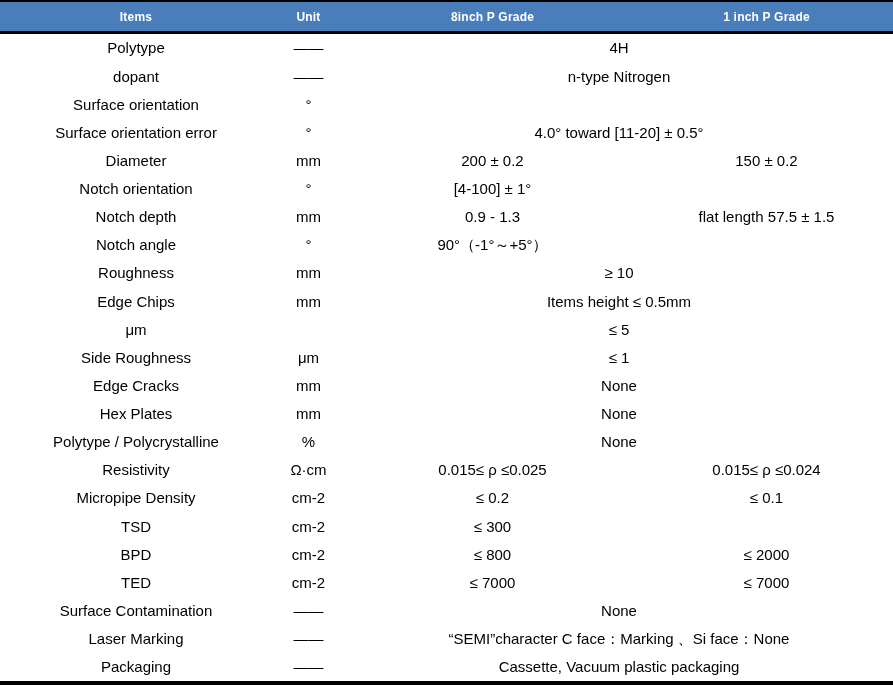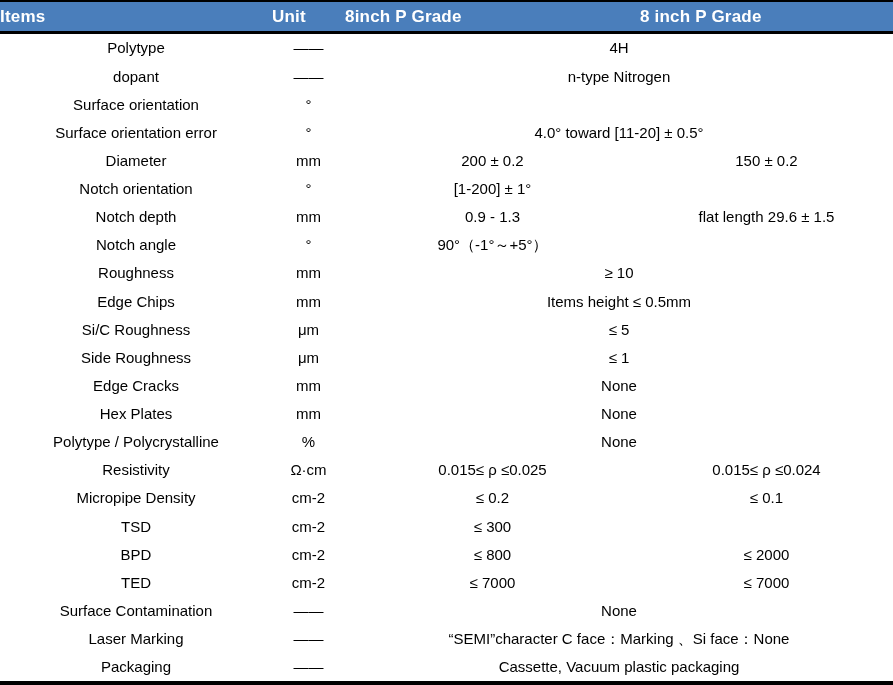--- a/index.html
+++ b/index.html
@@ -15,22 +15,22 @@
   }
   .thead {
     display:grid;
     grid-template-columns:272px 73px 295px 253px;
     height:29px; flex:0 0 29px;
     background:#4A7EBB;
     border-bottom:3px solid #000;
     align-items:center;
   }
   .hcell {
-    color:#fff; font-weight:bold; font-size:17px;
-    text-align:left; line-height:1;
+    color:#fff; font-weight:bold; font-size:12px;
+    text-align:center; line-height:1;
     letter-spacing:0.2px;
   }
   .tbody { flex:1; display:flex; flex-direction:column; }
   .row {
     display:grid;
     grid-template-columns:272px 73px 295px 253px;
     flex:1; align-items:center;
   }
   .cell { text-align:center; font-size:15px; line-height:1.15; }
   .label { font-weight:normal; }
@@ -39,21 +39,21 @@
 </style>
 </head>
 <body>
 
 <div class="spec-table">
 
   <div class="thead">
     <div class="hcell">Items</div>
     <div class="hcell">Unit</div>
     <div class="hcell">8inch P Grade</div>
-    <div class="hcell">8 inch P Grade</div>
+    <div class="hcell">1 inch P Grade</div>
   </div>
 
   <div class="tbody">
 
     <div class="row">
       <div class="cell label">Polytype</div>
       <div class="cell unit">——</div>
       <div class="cell merged">4H</div>
     </div>
 
@@ -77,29 +77,29 @@
     <div class="row">
       <div class="cell label">Diameter</div>
       <div class="cell unit">mm</div>
       <div class="cell">200 ± 0.2</div>
       <div class="cell">150 ± 0.2</div>
     </div>
 
     <div class="row">
       <div class="cell label">Notch orientation</div>
       <div class="cell unit">°</div>
-      <div class="cell">[1-200] ± 1°</div>
+      <div class="cell">[4-100] ± 1°</div>
       <div class="cell"></div>
     </div>
 
     <div class="row">
       <div class="cell label">Notch depth</div>
       <div class="cell unit">mm</div>
       <div class="cell">0.9 - 1.3</div>
-      <div class="cell">flat length 29.6 ± 1.5</div>
+      <div class="cell">flat length 57.5 ± 1.5</div>
     </div>
 
     <div class="row">
       <div class="cell label">Notch angle</div>
       <div class="cell unit">°</div>
       <div class="cell">90°（-1°～+5°）</div>
       <div class="cell"></div>
     </div>
 
     <div class="row">
@@ -108,21 +108,20 @@
       <div class="cell merged">≥ 10</div>
     </div>
 
     <div class="row">
       <div class="cell label">Edge Chips</div>
       <div class="cell unit">mm</div>
       <div class="cell merged">Items height ≤ 0.5mm</div>
     </div>
 
     <div class="row">
-      <div class="cell label">Si/C Roughness</div>
       <div class="cell unit">μm</div>
       <div class="cell merged">≤ 5</div>
     </div>
 
     <div class="row">
       <div class="cell label">Side Roughness</div>
       <div class="cell unit">μm</div>
       <div class="cell merged">≤ 1</div>
     </div>
 

